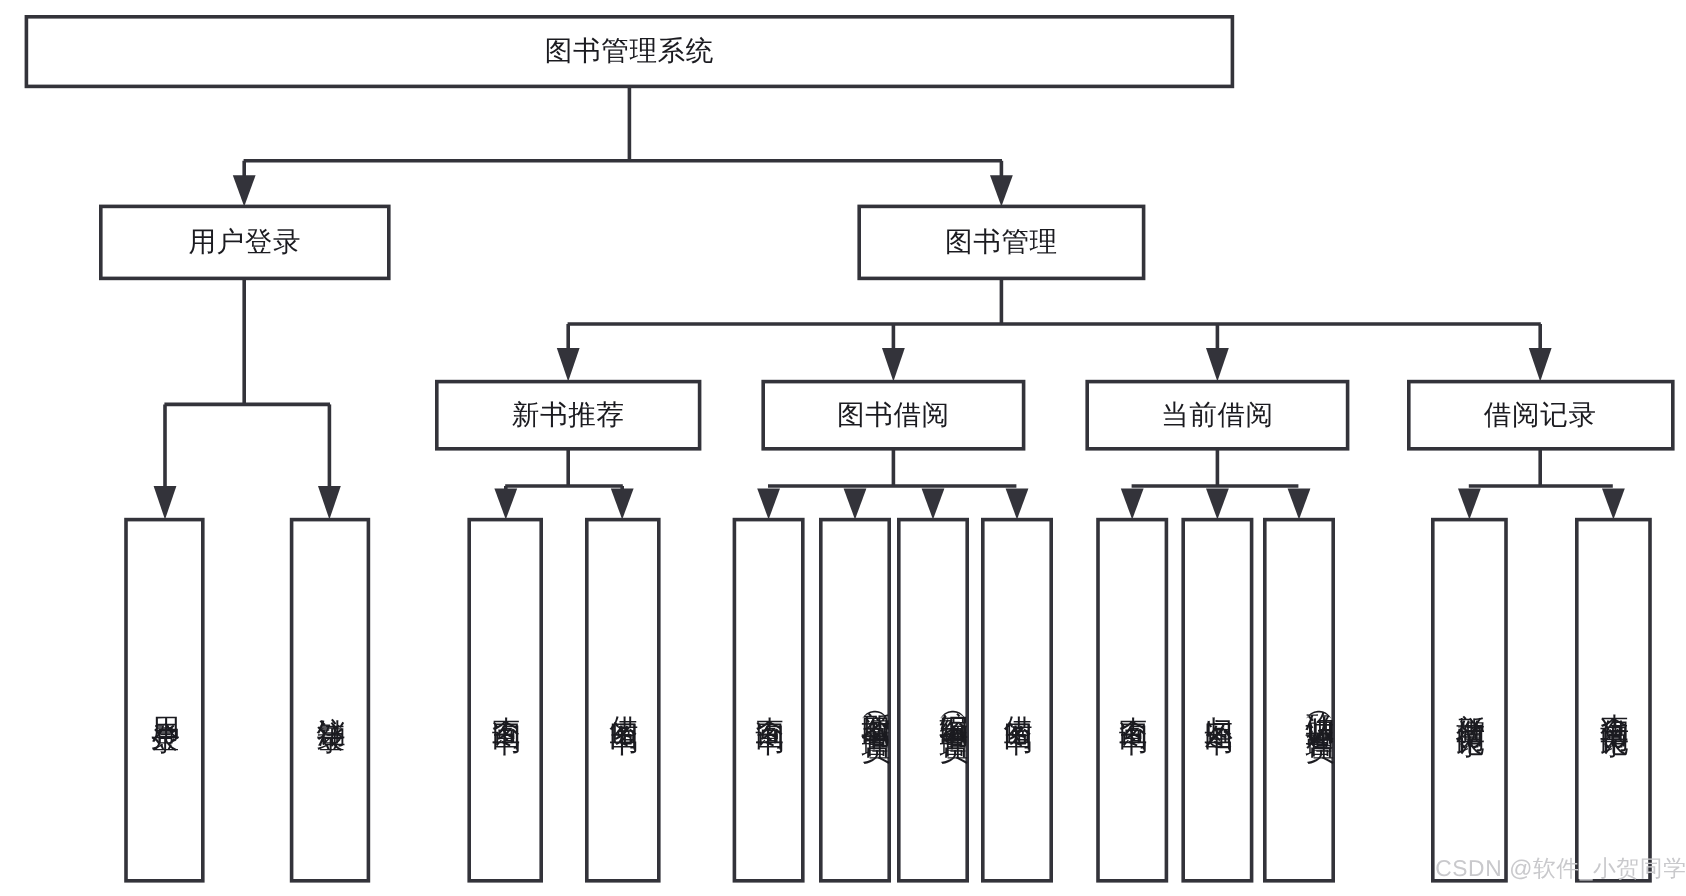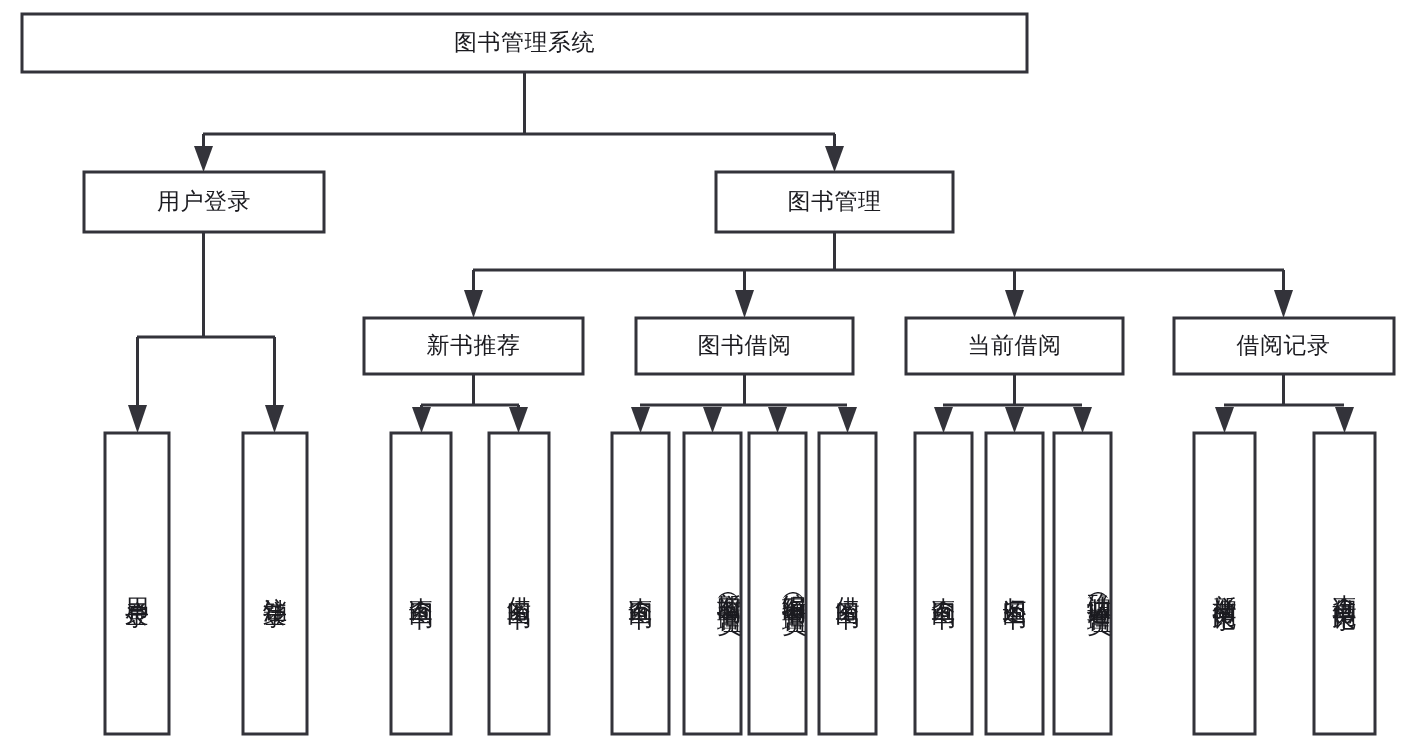--- a/index.html
+++ b/index.html
@@ -189,13 +189,14 @@
   <div class="leaf-label" style="left:608px;  top:433px; width:57px; height:301px;">查询图书</div>
   <div class="leaf-label" style="left:680px;  top:433px; width:57px; height:301px; align-items:flex-start; padding-top:6px; box-sizing:border-box;">新增图书（管理员）</div>
   <div class="leaf-label" style="left:745px;  top:433px; width:57px; height:301px; align-items:flex-start; padding-top:6px; box-sizing:border-box;">编辑图书（管理员）</div>
   <div class="leaf-label" style="left:815px;  top:433px; width:57px; height:301px;">借阅图书</div>
   <div class="leaf-label" style="left:911px;  top:433px; width:57px; height:301px;">查询图书</div>
   <div class="leaf-label" style="left:982px;  top:433px; width:57px; height:301px;">归还图书</div>
   <div class="leaf-label" style="left:1050px; top:433px; width:57px; height:301px; align-items:flex-start; padding-top:6px; box-sizing:border-box;">确认归还（管理员）</div>
   <div class="leaf-label" style="left:1190px; top:433px; width:61px; height:301px;">新增借阅记录</div>
   <div class="leaf-label" style="left:1310px; top:433px; width:61px; height:301px;">查询借阅记录</div>
 
+  <div class="watermark" style="left:1192px; top:711px;">CSDN @软件_小贺同学</div>
 </div>
 
 </body></html>

